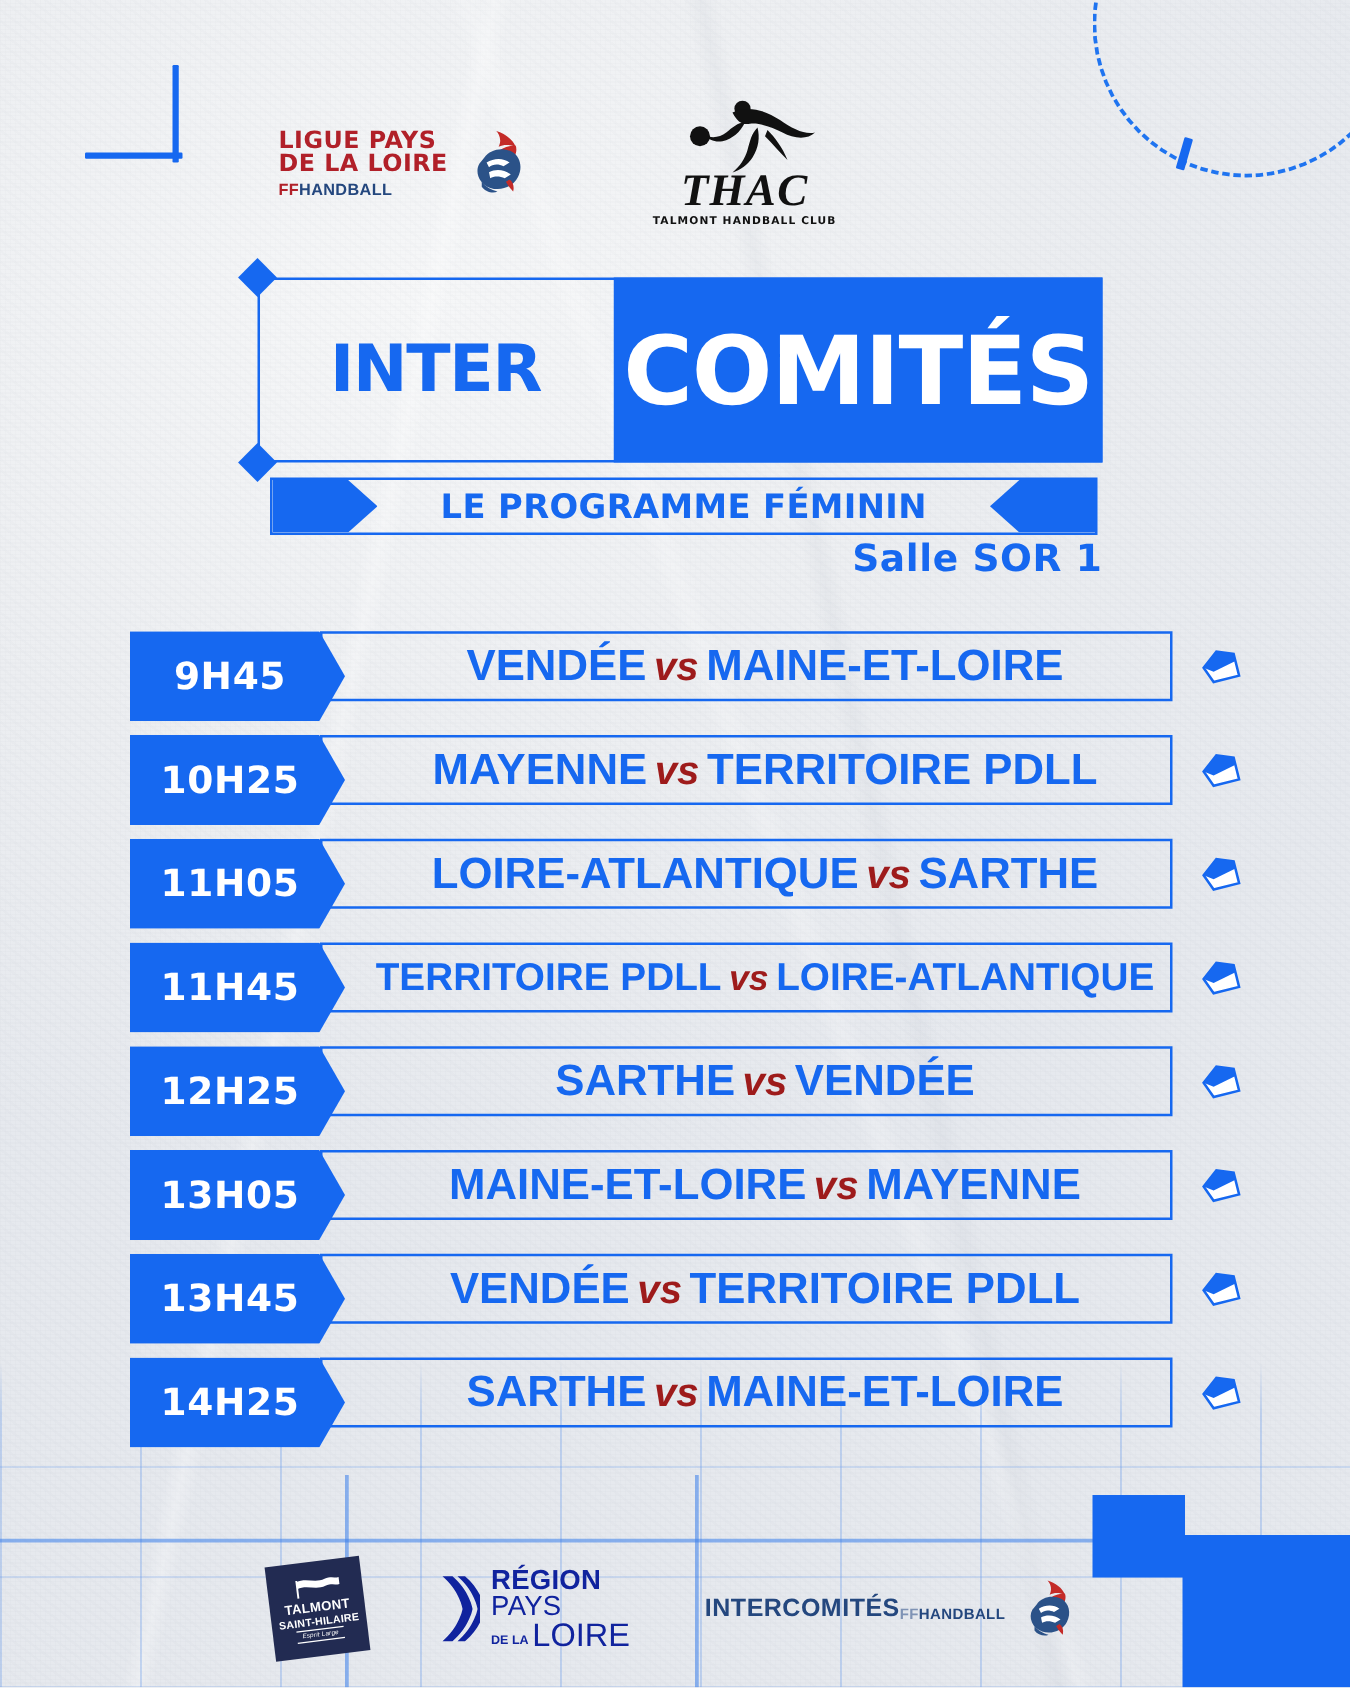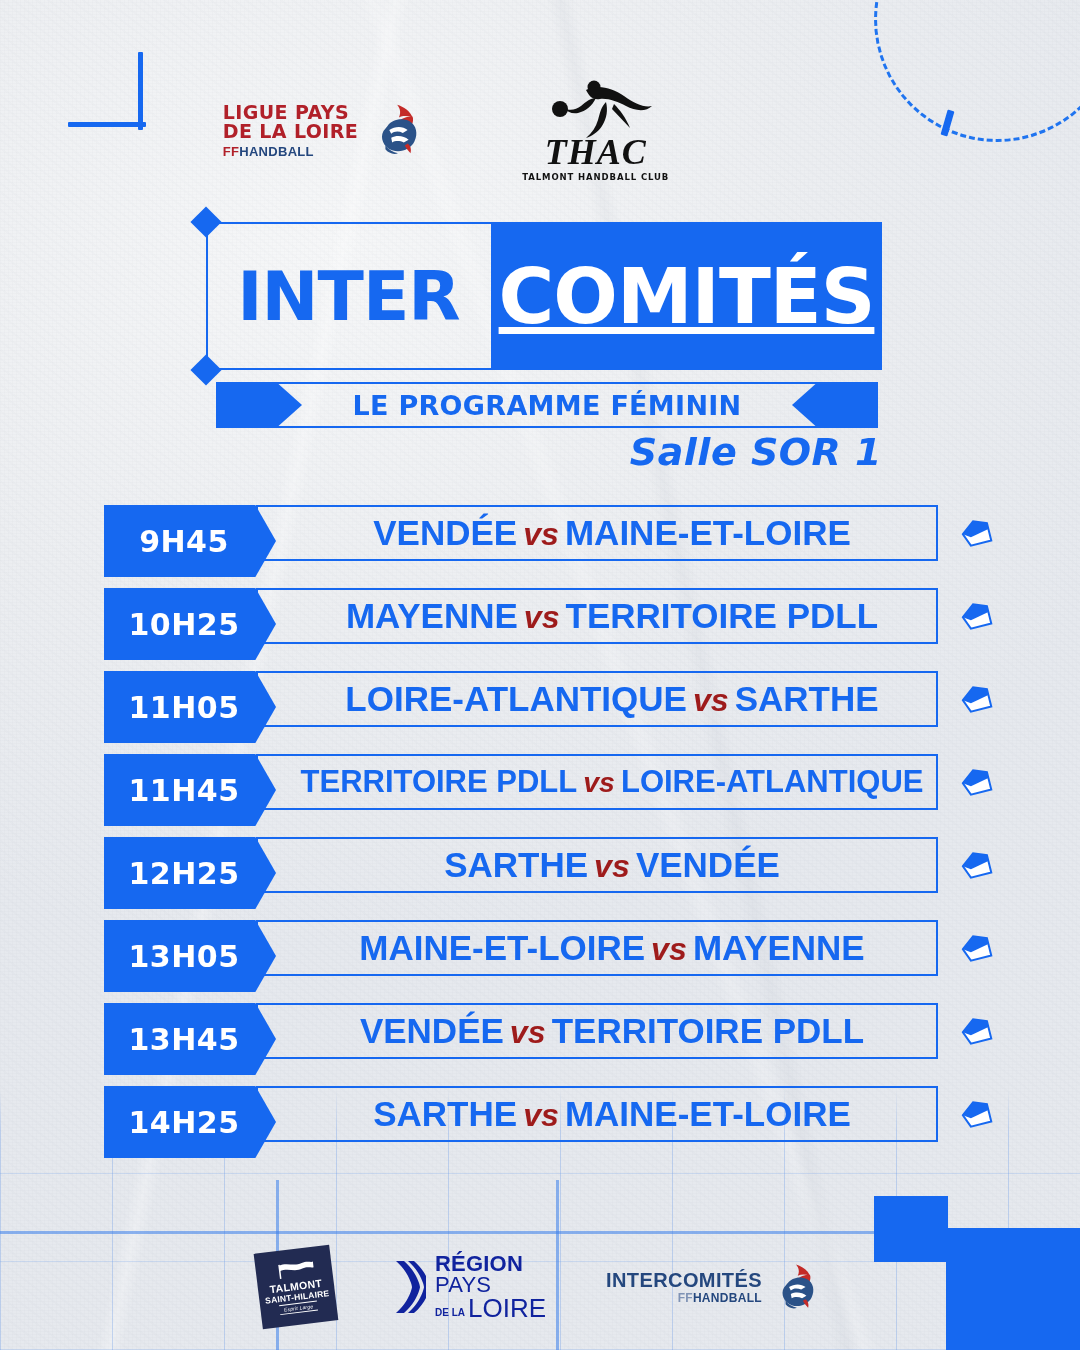--- a/index.html
+++ b/index.html
@@ -78,27 +78,26 @@
   .thac-sub{font-size:8.5px;font-weight:700;letter-spacing:.9px;color:#111;margin-top:2px;
     font-family:"DejaVu Sans",sans-serif;}
 
   
   .titlewrap{position:absolute;left:206px;top:222px;width:676px;height:148px;}
   .title-frame{position:absolute;inset:0;border:2.5px solid var(--blue);}
   .title-white{position:absolute;left:0;top:0;width:285px;height:100%;background:transparent;}
   .title-blue{position:absolute;left:285px;top:0;right:0;height:100%;background:var(--blue);}
   .title-text{position:absolute;inset:0;display:flex;align-items:center;}
   .tw-inter{
-    width:285px;text-align:center;color:var(--blue);font-weight:900;font-size:68px;
+    width:285px;text-align:center;color:var(--blue);font-weight:900;font-size:52px;
     letter-spacing:-1px;font-family:"DejaVu Sans",sans-serif;
   }
   .tw-comites{
     flex:1;text-align:center;color:#fff;font-weight:900;font-size:76px;letter-spacing:-1px;
     font-family:"DejaVu Sans",sans-serif;
-    text-decoration:underline;
   }
   .diamond{position:absolute;width:22px;height:22px;background:var(--blue);transform:rotate(45deg);}
   .diamond.tl{left:-11px;top:-11px;}
   .diamond.bl{left:-11px;bottom:-11px;}
 
   
   .subban{position:absolute;left:216px;top:382px;width:658px;height:42px;border:2px solid var(--blue);}
   .subban .arrowL{
     position:absolute;left:0;top:0;height:100%;width:84px;background:var(--blue);
     clip-path:polygon(0 0, 72% 0, 100% 50%, 72% 100%, 0 100%);
@@ -106,22 +105,22 @@
   .subban .arrowR{
     position:absolute;right:0;top:0;height:100%;width:84px;background:var(--blue);
     clip-path:polygon(28% 0, 100% 0, 100% 100%, 28% 100%, 0 50%);
   }
   .subban .label{
     position:absolute;inset:0;display:flex;align-items:center;justify-content:center;
     color:var(--blue);font-weight:900;font-size:27px;letter-spacing:.3px;
     font-family:"DejaVu Sans",sans-serif;
   }
   .salle{
-    position:absolute;right:198px;top:430px;color:var(--blue);font-style:italic;font-weight:700;
-    font-size:38px;font-family:"DejaVu Sans",sans-serif;letter-spacing:.5px;margin-left:28px;
+    position:absolute;right:198px;top:430px;color:var(--blue);font-weight:700;
+    font-size:30px;font-family:"DejaVu Sans",sans-serif;letter-spacing:.5px;margin-left:28px;
   }
 
   
   .rows{position:absolute;left:104px;top:505px;width:890px;}
   .row{position:relative;height:56px;margin-bottom:27px;}
   .row .timebox{
     position:absolute;left:0;top:0;height:72px;width:172px;background:var(--blue);
     clip-path:polygon(0 0, 88% 0, 100% 50%, 88% 100%, 0 100%);
     display:flex;align-items:center;justify-content:center;z-index:2;
   }
@@ -365,21 +364,21 @@
         <div style="color:#10239e;font-weight:800;font-size:22px;letter-spacing:.2px;">RÉGION</div>
         <div style="color:#10239e;font-weight:400;font-size:22px;letter-spacing:.2px;">PAYS</div>
         <div style="display:flex;align-items:flex-end;gap:3px;">
           <span style="color:#10239e;font-weight:800;font-size:10px;line-height:1.5;">DE LA</span>
           <span style="color:#10239e;font-weight:400;font-size:26px;line-height:.95;">LOIRE</span>
         </div>
       </div>
     </div>
 
     <div style="display:flex;align-items:center;gap:8px;">
-      <div style="display:flex;flex-direction:column;align-items:flex-end;line-height:1;">
+      <div style="display:flex;flex-direction:row;align-items:flex-end;line-height:1;">
         <div style="color:#24477e;font-weight:800;font-size:20px;letter-spacing:.4px;">INTERCOMITÉS</div>
         <div style="font-size:12px;font-weight:800;letter-spacing:.3px;margin-top:2px;">
           <span style="color:#7f93b5;">FF</span><span style="color:#24477e;">HANDBALL</span>
         </div>
       </div>
       <svg viewBox="0 0 60 60" width="52" height="52">
         <path d="M30 4 C37 6 44 11 46 17 C41 15 36 15 32 17 C35 11 32 6 30 4Z" fill="#c42b28"></path>
         <path d="M46 16 C40 16 34 18 31 22 C36 21 41 22 45 25 C47 22 47 18 46 16Z" fill="#c42b28"></path>
         <path d="M20 26 C25 19 35 17 43 21 C50 25 52 34 48 42 C44 50 34 54 25 51 C16 48 12 38 16 31 Z" fill="#2b5288"></path>
         <path d="M22 30 C28 26 36 26 41 30 L36 33 C32 31 27 31 24 34 Z" fill="#fff"></path>

